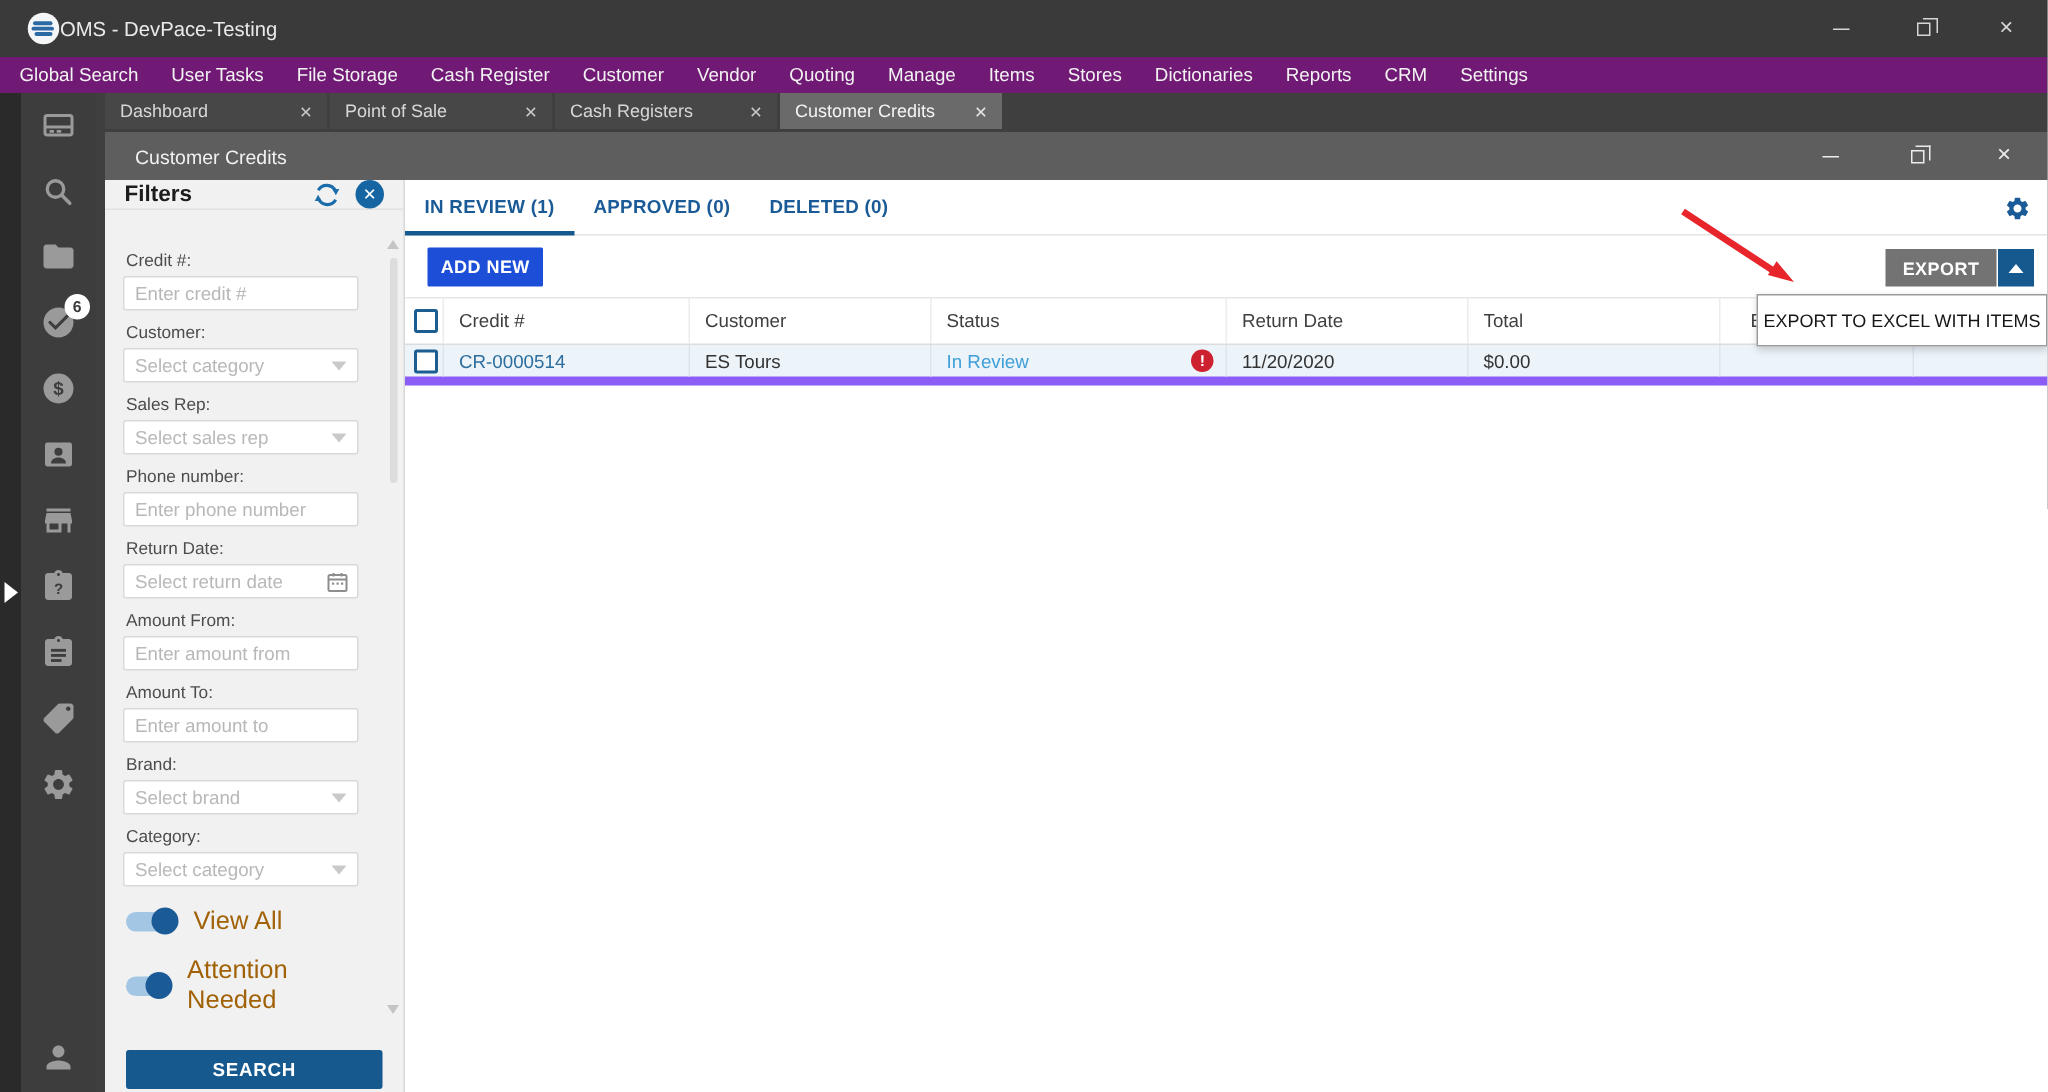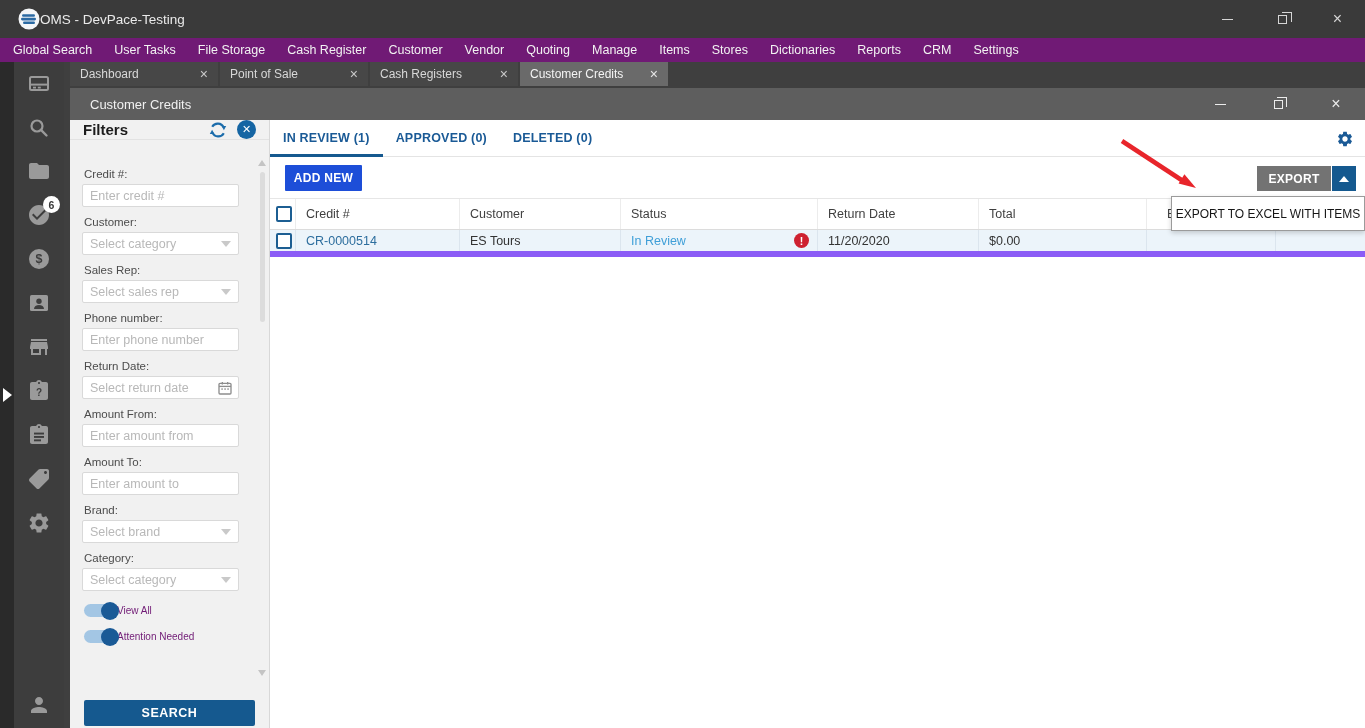--- a/index.html
+++ b/index.html
@@ -74,21 +74,21 @@
               display:flex; align-items:center; padding:0 7px; }
   .f-select .sel-text { flex:1; font-size:12.5px; color:#b8b8b8; }
   .sel-caret { width:0; height:0; border-left:5px solid transparent; border-right:5px solid transparent;
                border-top:6px solid #c9c9c9; }
   .f-date { position:relative; }
   .f-date .f-input { padding-right:26px; }
   .cal-icon { position:absolute; right:6px; top:4px; width:16px; height:16px; }
   .toggle-row { display:flex; align-items:center; margin:13px 0 0 2px; }
   .toggle { position:relative; width:33px; height:13px; border-radius:7px; background:#a3c6e4; }
   .toggle .knob { position:absolute; right:-2px; top:-2.5px; width:18px; height:18px; border-radius:50%; background:#1a5a96; }
-  .toggle-label { font-size:10px; color:#701a75; }
+  .toggle-label { margin-left:12px; font-size:17px; color:#a16207; }
   .fscroll { position:absolute; right:1px; top:40px; bottom:52px; width:11px; }
   .fs-up, .fs-down { position:absolute; left:1px; width:0; height:0;
                      border-left:4.5px solid transparent; border-right:4.5px solid transparent; }
   .fs-up { top:0; border-bottom:6px solid #c4c4c4; }
   .fs-down { bottom:0; border-top:6px solid #c4c4c4; }
   .fs-thumb { position:absolute; top:12px; left:3px; width:5px; height:150px; background:#dcdcdc; border-radius:3px; }
   .search-btn { position:absolute; left:14px; right:14px; bottom:2px; height:26px; background:#15598f;
                 color:#fff; font-weight:bold; font-size:12.5px; letter-spacing:.5px; border-radius:2px;
                 display:flex; align-items:center; justify-content:center; }
 

